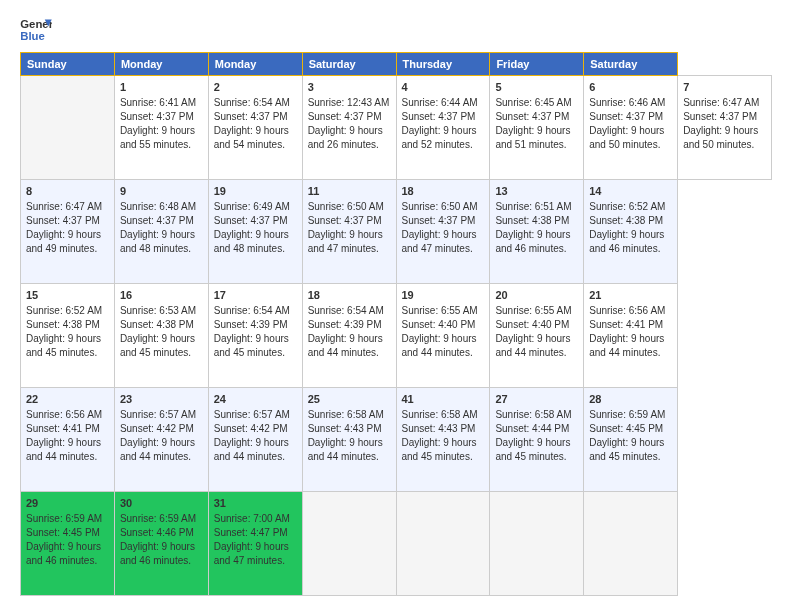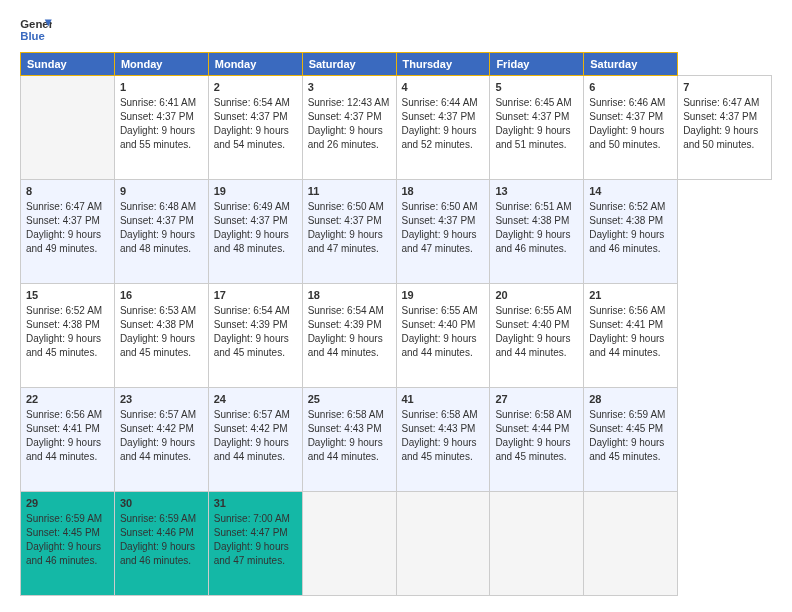--- a/index.html
+++ b/index.html
@@ -65,21 +65,21 @@
       padding: 4px 5px;
       border: 1px solid #ccc;
       background: #fff;
       color: #333;
       line-height: 1.4;
     }
     .calendar tr:nth-child(even) td {
       background: #f0f4ff;
     }
     .calendar tr:last-child td {
-      background: #14b8a6;
+      background: #22c55e;
     }
     .day-num {
       font-weight: bold;
       font-size: 11px;
       display: block;
       margin-bottom: 1px;
     }
     .empty-cell {
       background: #f5f5f5 !important;
     }

